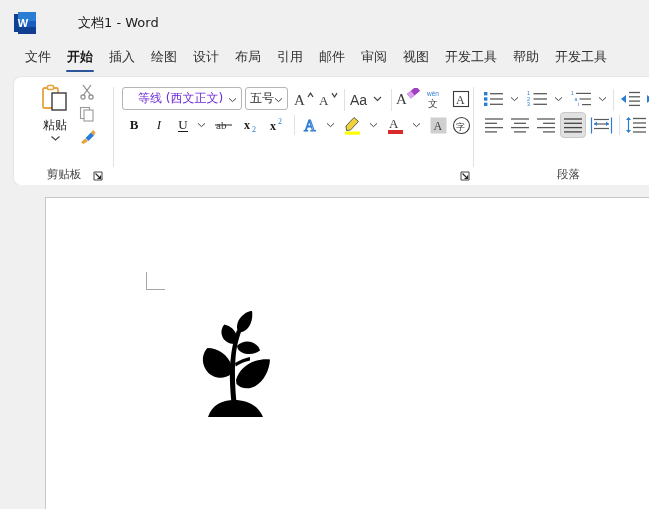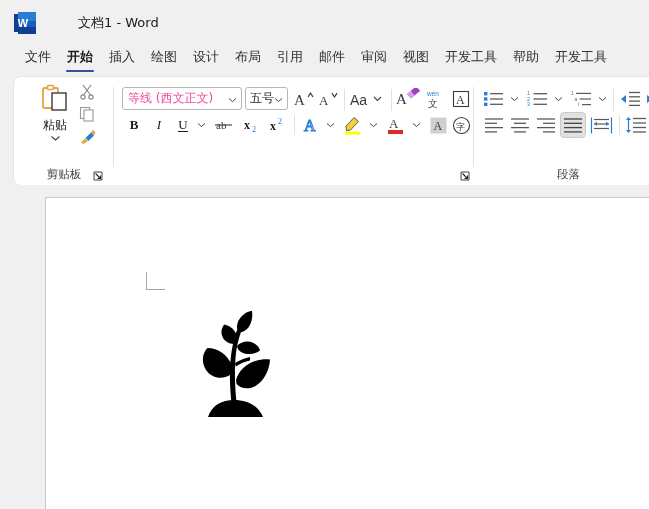--- a/index.html
+++ b/index.html
@@ -88,21 +88,21 @@
   .mini-btn { position: absolute; width: 22px; height: 21px; cursor: pointer; }
 
   
   .g-font { left: 100px; width: 360px; }
   .fontname {
     position: absolute; left: 8px; top: 10px; width: 120px; height: 23px;
     border: 1px solid #b5b5b5; border-radius: 3px; background: #fff;
     display: flex; align-items: center; cursor: pointer;
   }
   .fontname .txt {
-    margin-left: 5px; font-size: 12px; color: #ec4899; white-space: nowrap; overflow: hidden;
+    margin-left: 15px; font-size: 12px; color: #6d28d9; white-space: nowrap; overflow: hidden;
     font-family: "DejaVu Sans", sans-serif;
   }
   .fontsize {
     position: absolute; left: 131px; top: 10px; width: 43px; height: 23px;
     border: 1px solid #b5b5b5; border-radius: 3px; background: #fff;
     display: flex; align-items: center; cursor: pointer;
   }
   .fontsize .txt { margin-left: 4px; font-size: 12px; color: #1b1b1b; font-family: "DejaVu Sans", sans-serif; }
   .combo-chev { position: absolute; right: 4px; top: 9px; }
 

